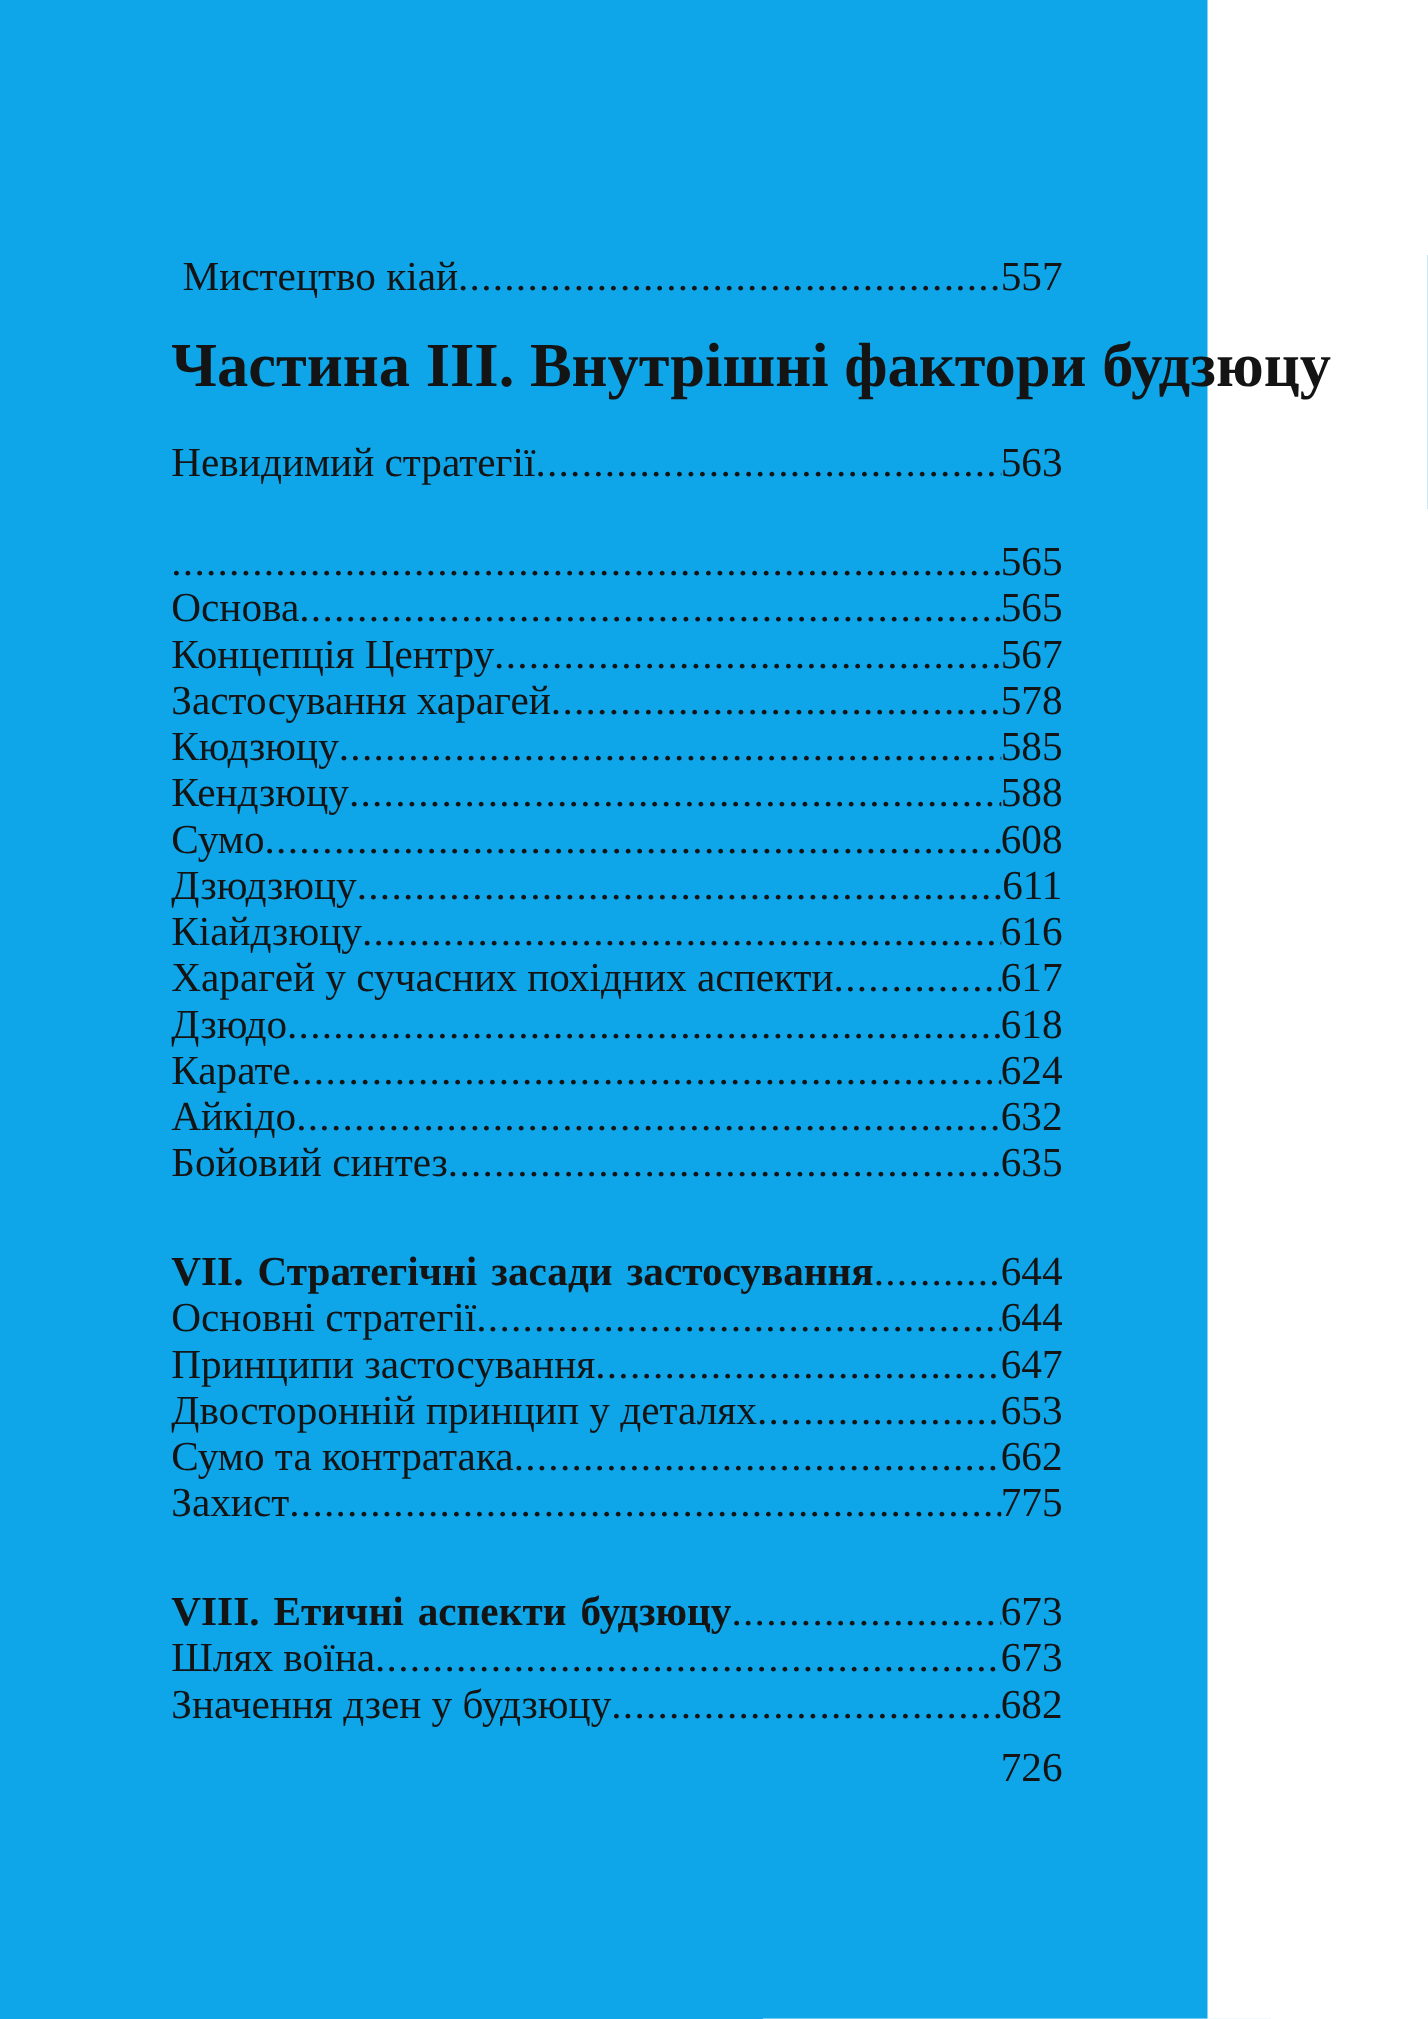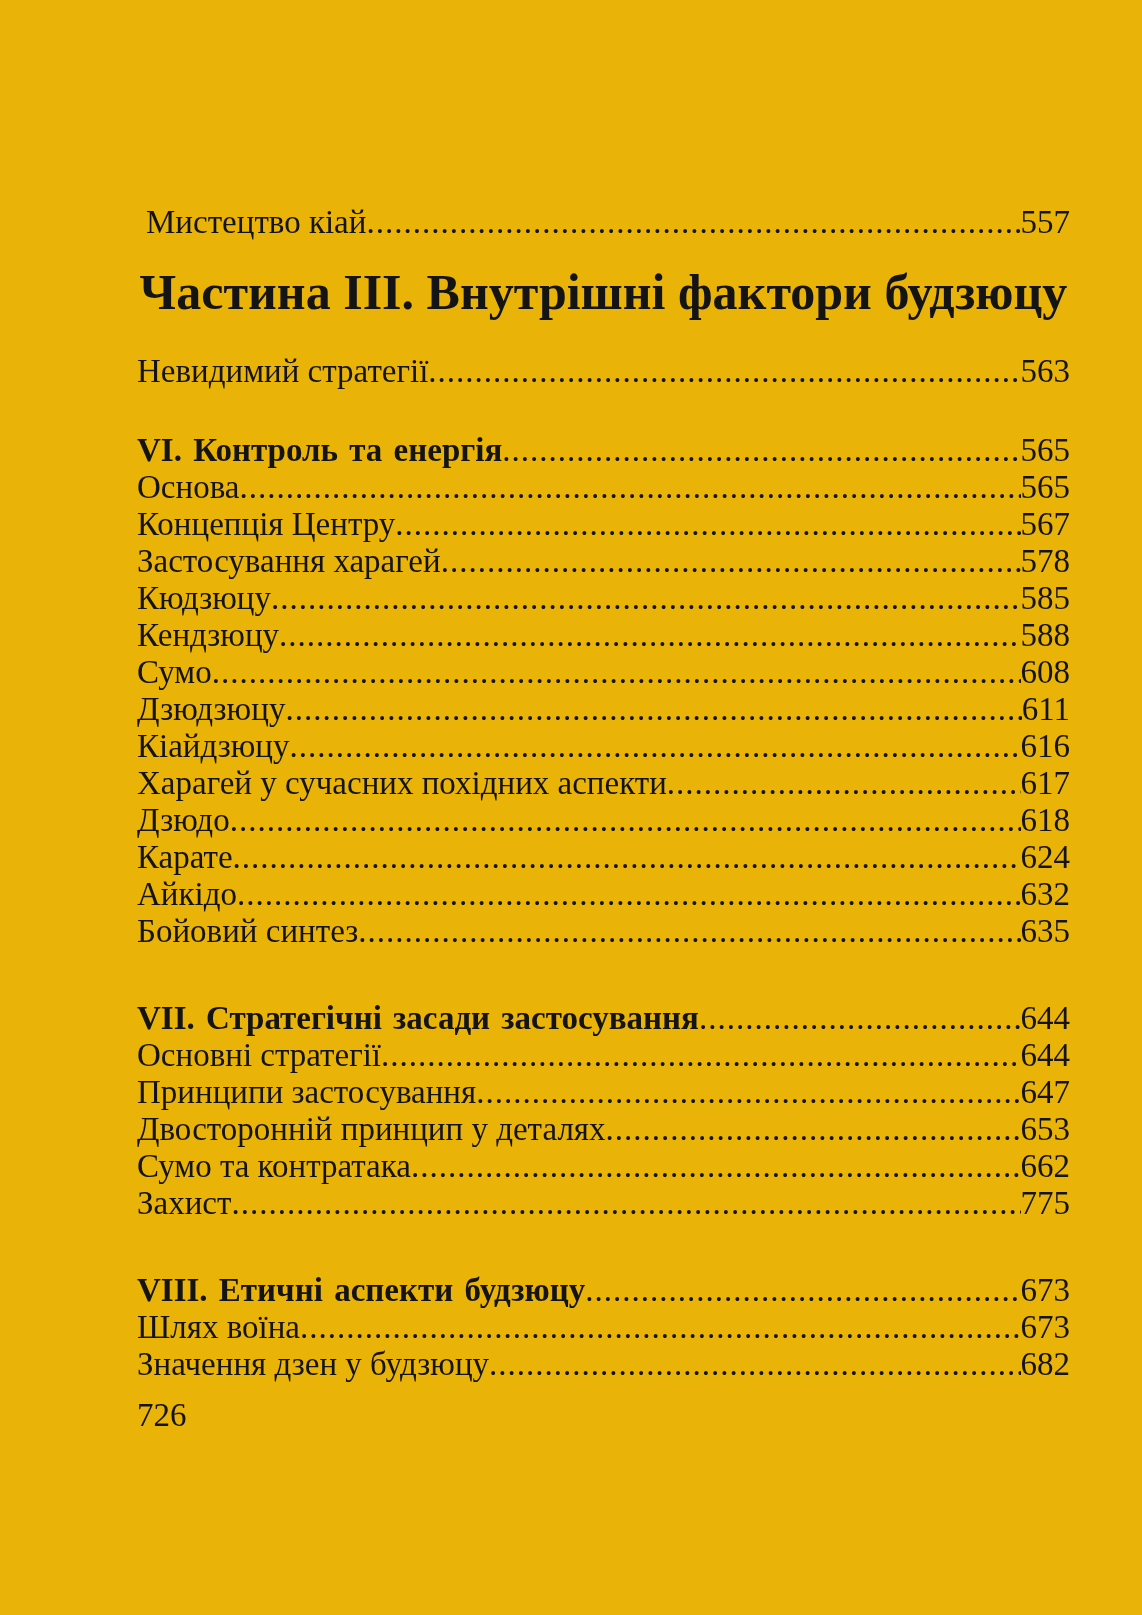--- a/index.html
+++ b/index.html
@@ -9,24 +9,24 @@
   }
   body {
     width: 1142px;
     height: 1615px;
     font-family: "Liberation Serif", "DejaVu Serif", serif;
     color: #141414;
     overflow: hidden;
   }
   .page {
     box-sizing: border-box;
-    width: 1142px;
+    width: 966px;
     height: 1615px;
-    padding: 204px 72px 0 137px;
-    background: #eab308;
+    padding: 204px 116px 0 137px;
+    background: #0ea5e9;
   }
   .toc-row {
     display: flex;
     align-items: baseline;
     font-size: 33px;
     line-height: 37px;
     white-space: nowrap;
   }
   .toc-row .label {
     flex: 0 0 auto;
@@ -59,21 +59,21 @@
     text-align: center;
     margin: 26px 0 36px 0;
     white-space: nowrap;
   }
   .gap-a { height: 42px; }
   .gap-b { height: 50px; }
   .footer-pagenum {
     margin-top: 14px;
     font-size: 33px;
     line-height: 37px;
-    text-align: left;
+    text-align: right;
   }
 </style>
 </head>
 <body>
 
 <div class="page">
 
   <div class="toc-row indent">
     <span class="label">Мистецтво кіай</span>
       <span class="leader"></span>
@@ -84,21 +84,20 @@
 
   <div class="toc-row">
     <span class="label">Невидимий стратегії</span>
       <span class="leader"></span>
       <span class="pagenum">563</span>
   </div>
 
   <div class="gap-a"></div>
 
   <div class="toc-row bold">
-    <span class="label">VI. Контроль та енергія</span>
       <span class="leader"></span>
       <span class="pagenum">565</span>
   </div>
   <div class="toc-row">
     <span class="label">Основа</span>
       <span class="leader"></span>
       <span class="pagenum">565</span>
   </div>
   <div class="toc-row">
     <span class="label">Концепція Центру</span>

